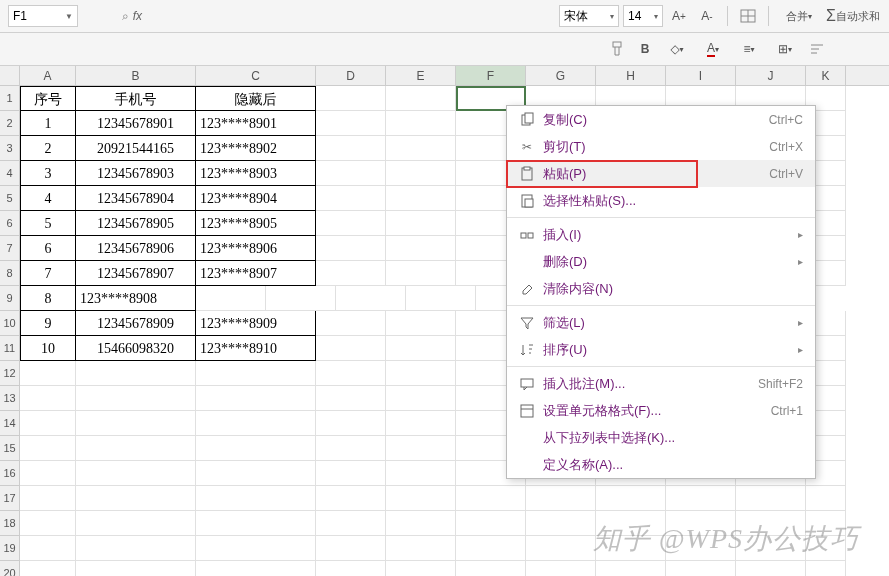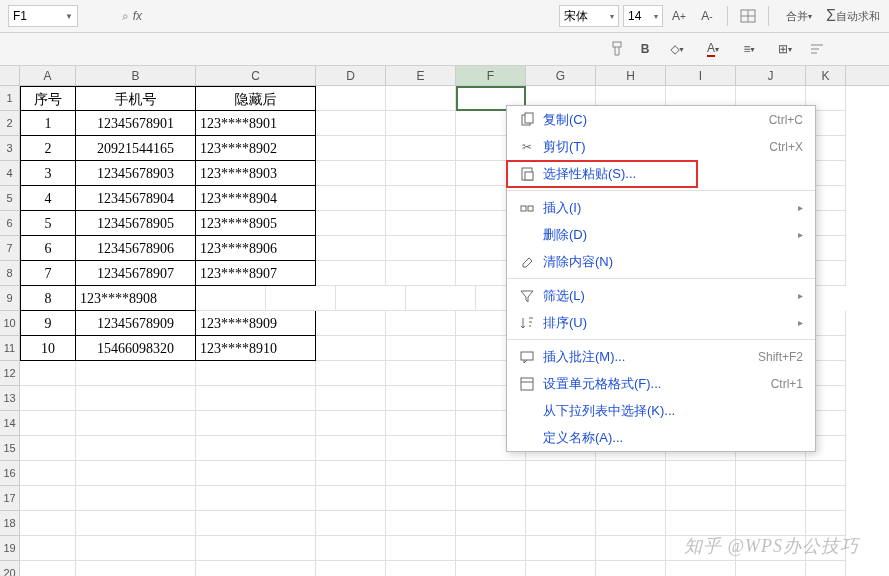--- a/index.html
+++ b/index.html
@@ -34,28 +34,28 @@
 .cell.header { text-align: center; }
 
 
 .active-cell { position: absolute; border: 2px solid #4a7a4a; background: #fff; pointer-events: none; }
 
 
 .ctx-menu { position: absolute; width: 310px; background: #fff; border: 1px solid #bbb; box-shadow: 2px 2px 8px rgba(0,0,0,0.2); z-index: 100; }
 .ctx-item { display: flex; align-items: center; height: 27px; padding: 0 12px 0 8px; cursor: pointer; }
 .ctx-item.highlighted { background: #f0f0f0; }
 .ctx-icon { width: 24px; display: flex; align-items: center; justify-content: center; color: #666; }
-.ctx-label { flex: 1; padding-left: 4px; font-size: 13px; color: #1d4ed8; }
+.ctx-label { flex: 1; padding-left: 4px; font-size: 13px; color: #701a75; }
 .ctx-shortcut { color: #888; font-size: 12px; }
 .ctx-arrow { color: #888; font-size: 10px; }
 .ctx-sep { height: 1px; background: #e0e0e0; margin: 3px 0; }
 .highlight-box { position: absolute; border: 2px solid #e03030; pointer-events: none; z-index: 101; }
 
 
-.watermark { position: absolute; bottom: 18px; right: 30px; font-size: 18px; color: rgba(130,130,130,0.5); font-style: italic; font-family: "Microsoft YaHei"; letter-spacing: 1px; }
+.watermark { position: absolute; bottom: 18px; right: 30px; font-size: 28px; color: rgba(130,130,130,0.5); font-style: italic; font-family: "Microsoft YaHei"; letter-spacing: 1px; }
 
 
 .cA { width: 56px; } .cB { width: 120px; } .cC { width: 120px; } .cD { width: 70px; } .cE { width: 70px; } .cF { width: 70px; } .cG { width: 70px; } .cH { width: 70px; } .cI { width: 70px; } .cJ { width: 70px; } .cK { width: 40px; }
 
 svg { width: 16px; height: 16px; }
 </style>
 </head>
 <body>
 
 <div class="toolbar">
@@ -439,20 +439,30 @@
         </svg>
       </span>
     <span class="ctx-label">复制(C)</span>
     <span class="ctx-shortcut">Ctrl+C</span>
   </div>
   <div class="ctx-item">
     <span class="ctx-icon">✂</span>
     <span class="ctx-label">剪切(T)</span>
     <span class="ctx-shortcut">Ctrl+X</span>
   </div>
+  <div class="ctx-item highlighted">
+    <span class="ctx-icon">
+        <svg viewBox="0 0 16 16">
+          <rect x="3" y="2" width="10" height="12" fill="none" stroke="#666"></rect>
+          <rect x="5" y="1" width="6" height="3" fill="#fff" stroke="#666"></rect>
+        </svg>
+      </span>
+    <span class="ctx-label">粘贴(P)</span>
+    <span class="ctx-shortcut">Ctrl+V</span>
+  </div>
   <div class="ctx-item">
     <span class="ctx-icon">
         <svg viewBox="0 0 16 16">
           <rect x="3" y="2" width="10" height="12" fill="none" stroke="#666"></rect>
           <rect x="6" y="6" width="8" height="8" fill="#fff" stroke="#666"></rect>
         </svg>
       </span>
     <span class="ctx-label">选择性粘贴(S)...</span>
   </div>
   <div class="ctx-sep"></div>

